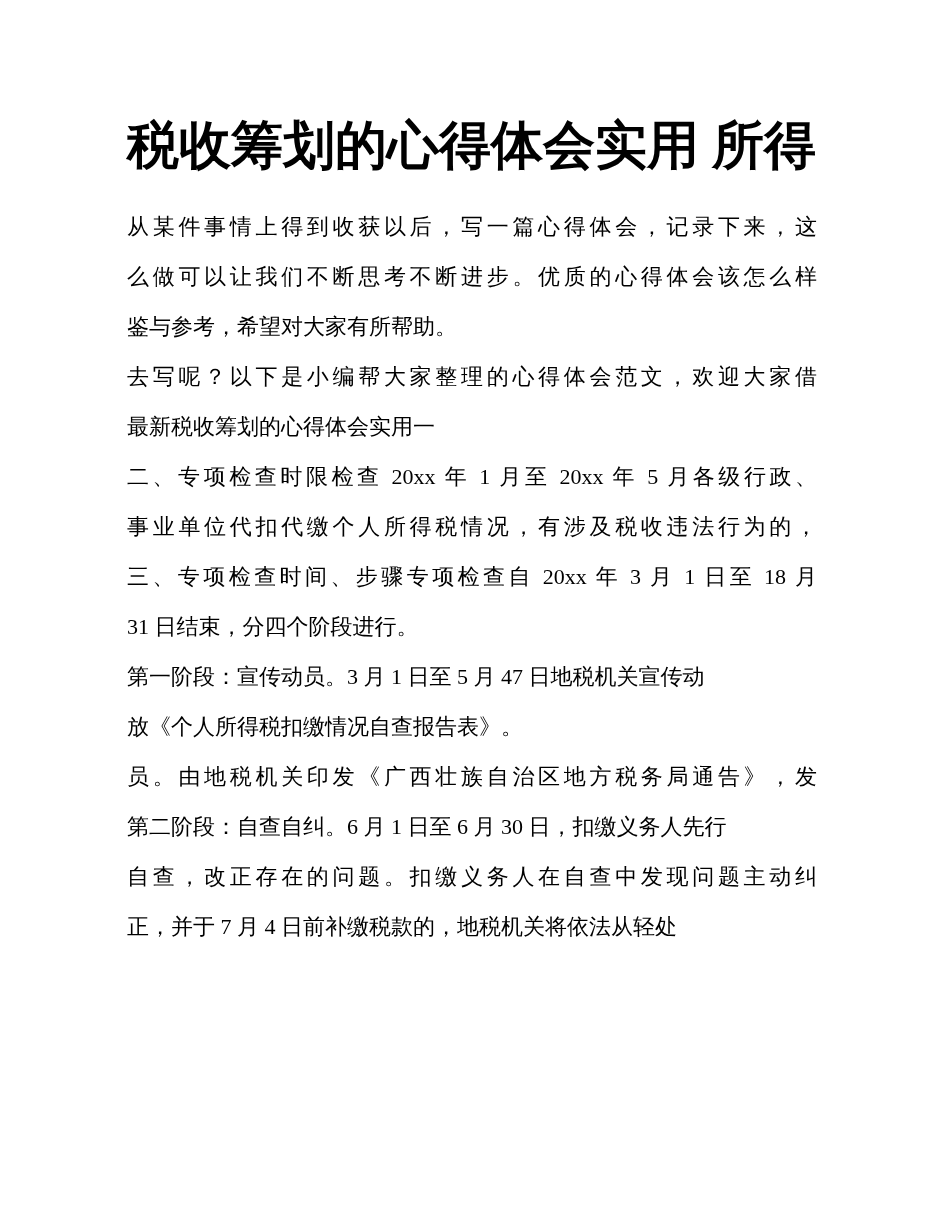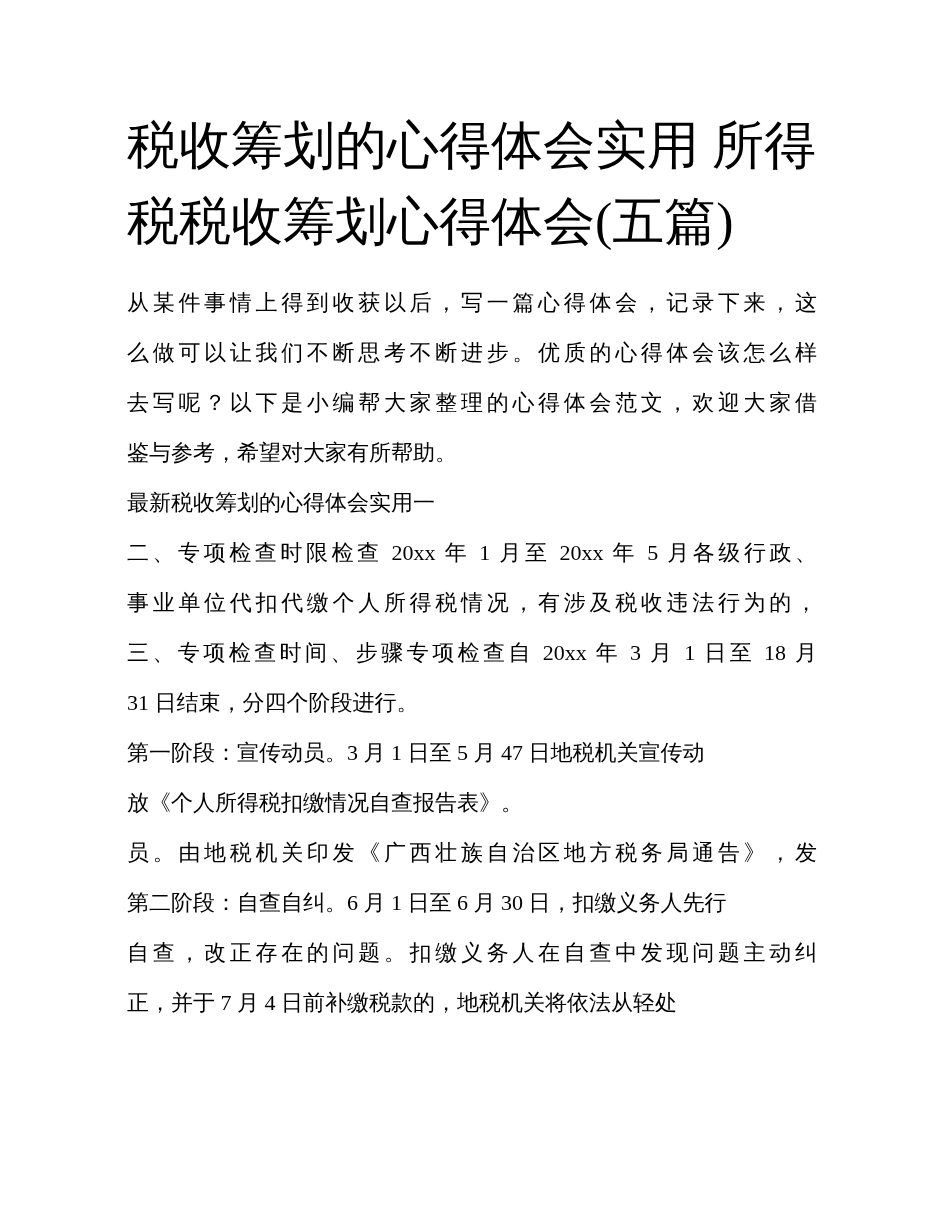--- a/index.html
+++ b/index.html
@@ -19,21 +19,21 @@
   .content {
     position: absolute;
     left: 127px;
     top: 108px;
     width: 690px;
   }
   .title {
     margin: 0;
     padding: 0;
     font-size: 52px;
-    font-weight: 400;
+    font-weight: 700;
     line-height: 76px;
     letter-spacing: 0;
   }
   .t-line {
     display: block;
     white-space: nowrap;
   }
   .doc-body {
     margin-top: 18px;
     font-size: 22px;
@@ -53,28 +53,27 @@
   }
 </style>
 </head>
 <body>
 
 <div class="page">
   <div class="content">
 
     <h1 class="title">
       <span class="t-line">税收筹划的心得体会实用 所得</span>
-      <span class="t-line">税税收筹划心得体会(五篇)</span>
     </h1>
 
     <div class="doc-body">
       <div class="line justify">从某件事情上得到收获以后，写一篇心得体会，记录下来，这</div>
       <div class="line justify">么做可以让我们不断思考不断进步。优质的心得体会该怎么样</div>
+      <div class="line">鉴与参考，希望对大家有所帮助。</div>
       <div class="line justify">去写呢？以下是小编帮大家整理的心得体会范文，欢迎大家借</div>
-      <div class="line">鉴与参考，希望对大家有所帮助。</div>
       <div class="line">最新税收筹划的心得体会实用一</div>
       <div class="line justify">二、专项检查时限检查 20xx 年 1 月至 20xx 年 5 月各级行政、</div>
       <div class="line justify">事业单位代扣代缴个人所得税情况，有涉及税收违法行为的，</div>
       <div class="line justify">三、专项检查时间、步骤专项检查自 20xx 年 3 月 1 日至 18 月</div>
       <div class="line">31 日结束，分四个阶段进行。</div>
       <div class="line">第一阶段：宣传动员。3 月 1 日至 5 月 47 日地税机关宣传动</div>
       <div class="line">放《个人所得税扣缴情况自查报告表》。</div>
       <div class="line justify">员。由地税机关印发《广西壮族自治区地方税务局通告》，发</div>
       <div class="line">第二阶段：自查自纠。6 月 1 日至 6 月 30 日，扣缴义务人先行</div>
       <div class="line justify">自查，改正存在的问题。扣缴义务人在自查中发现问题主动纠</div>

